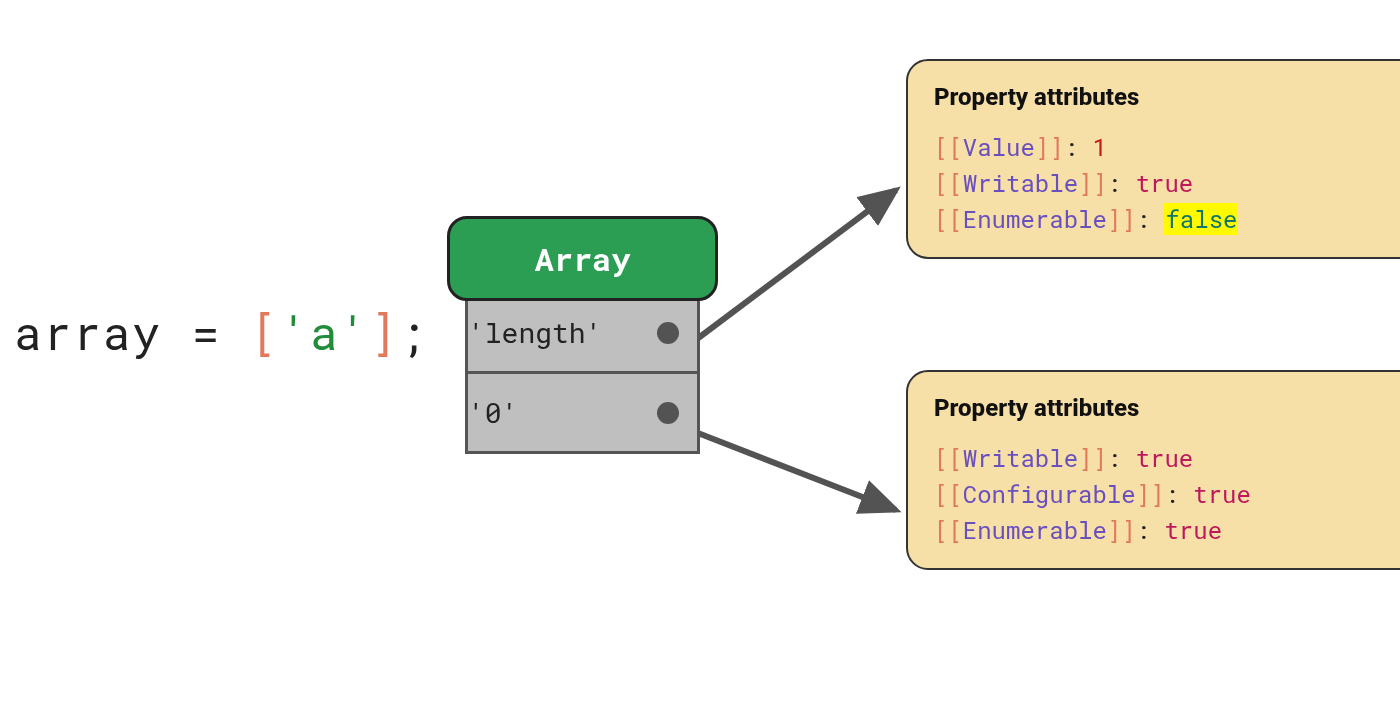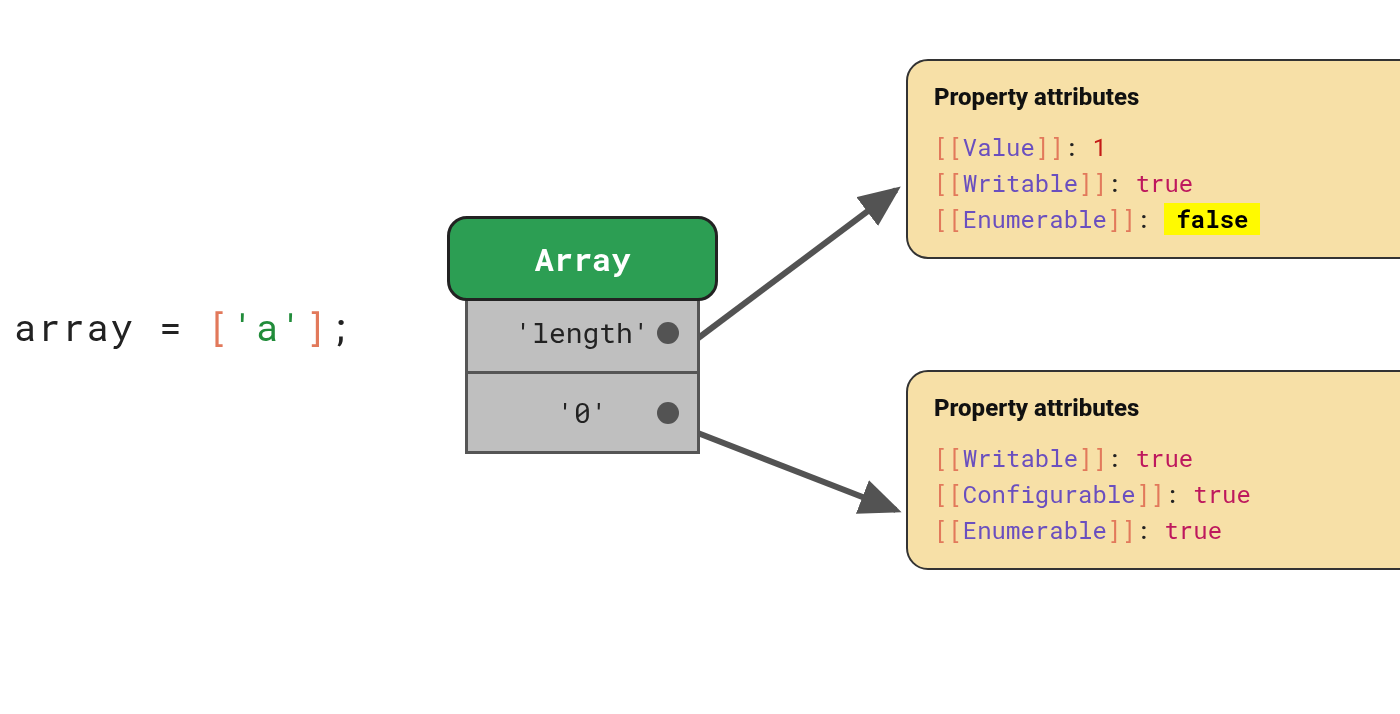--- a/index.html
+++ b/index.html
@@ -13,21 +13,21 @@
     overflow: hidden;
   }
   .mono {
     font-family: "Roboto Mono", "SFMono-Regular", Consolas, "Liberation Mono", Menlo, monospace;
   }
   
   .code-expr {
     position: absolute;
     left: 14px;
     top: 302px;
-    font-size: 37px;
+    font-size: 46px;
     letter-spacing: 2px;
     color: #222;
   }
   .code-expr .eq { color: #222; }
   .code-expr .bracket { color: #e2795b; }
   .code-expr .str { color: #218c3a; }
   .code-expr .semi { color: #222; }
 
   
   .obj-box {
@@ -54,21 +54,21 @@
     border-right: 3px solid #555;
     border-bottom: 3px solid #555;
     position: relative;
     z-index: 1;
   }
   .obj-row {
     background: #bfbfbf;
     padding: 20px 0 20px 0;
     font-size: 28px;
     color: #222;
-    text-align: center;
+    text-align: left;
     position: relative;
     border-top: 3px solid #555;
   }
   .obj-row:first-child {
     padding-top: 28px;
   }
   .obj-row .rlabel {
     display: inline-block;
   }
   .obj-row .dot {
@@ -104,21 +104,21 @@
   .attr-line {
     font-size: 24px;
     line-height: 1.5;
     white-space: nowrap;
   }
   .br { color: #e2795b; } 
   .nm { color: #6a4fbf; } 
   .colon { color: #222; }
   .num { color: #c41a16; }
   .kw-true { color: #be185d; }
-  .kw-false { color: #000000; background: #fffa00; font-weight: 700; padding: 0 12px; }
+  .kw-false { color: #0f766e; background: #fffa00; font-weight: 400; padding: 0 1px; }
   .strv { color: #218c3a; }
 
   .panel-top { left: 906px; top: 59px; }
   .panel-bot { left: 906px; top: 370px; }
 
   
   svg.arrows {
     position: absolute;
     left: 0; top: 0;
     width: 1400px; height: 714px;

